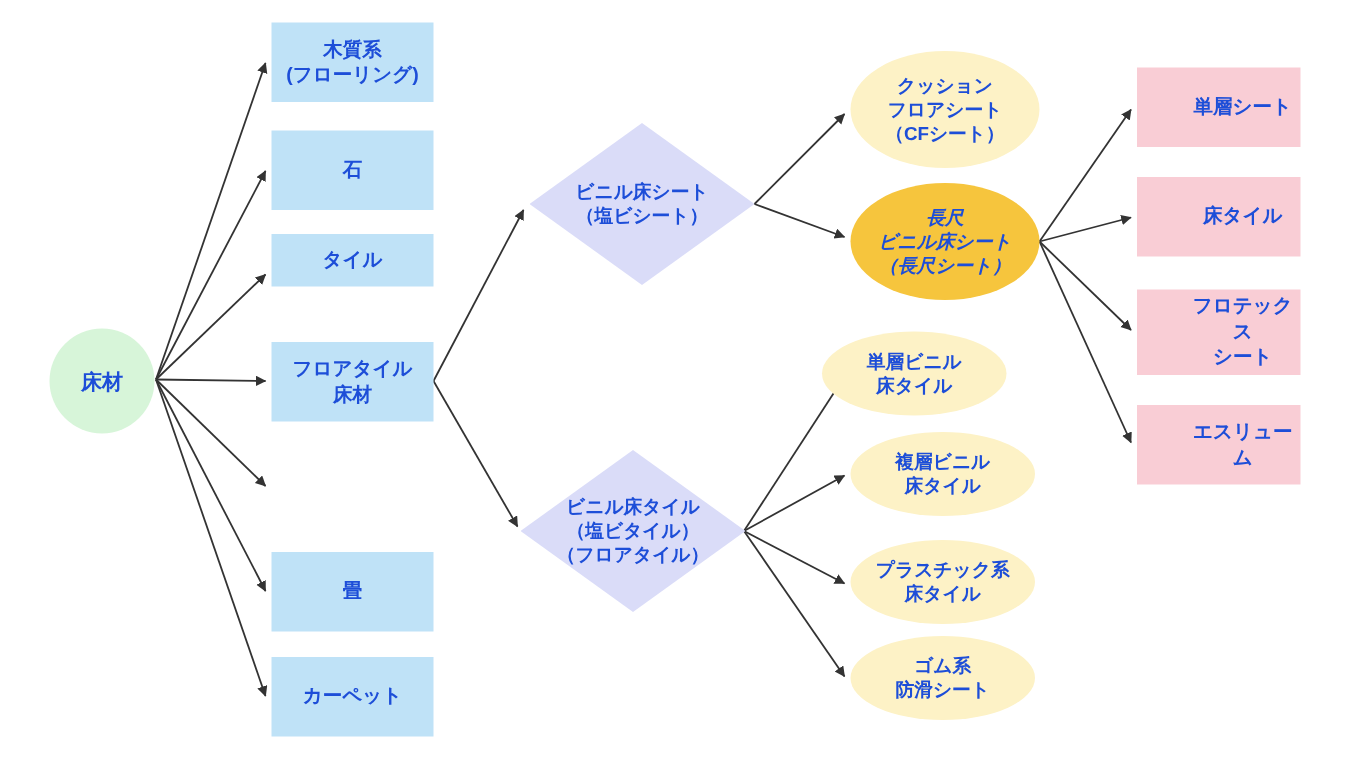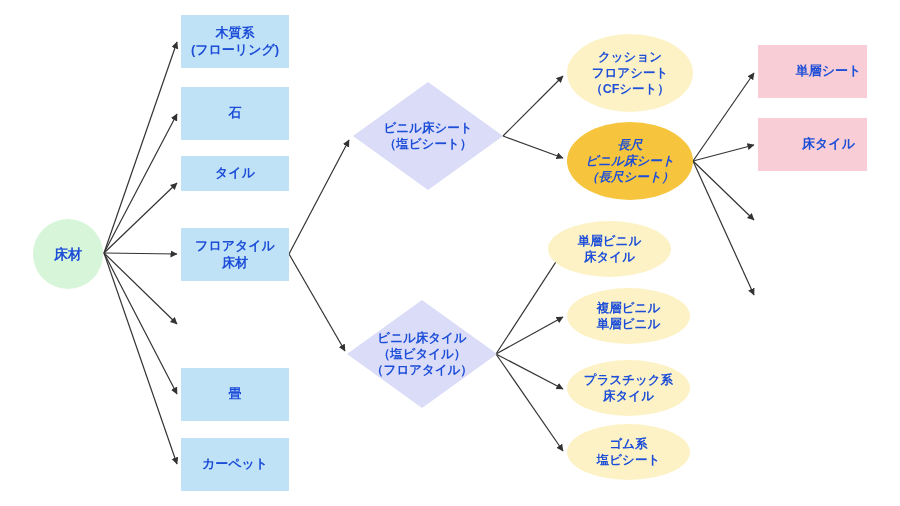--- a/index.html
+++ b/index.html
@@ -111,31 +111,38 @@
 ビニル床シート
 （長尺シート）</span>
   </div>
 
   <div class="node ellipse" style="left:548px;top:221px;width:123px;height:56px">
     <span>単層ビニル
 床タイル</span>
   </div>
   <div class="node ellipse" style="left:567px;top:288px;width:123px;height:56px">
     <span>複層ビニル
-単層ビニル</span>
+床タイル</span>
   </div>
   <div class="node ellipse" style="left:567px;top:360px;width:123px;height:56px">
     <span>プラスチック系
 床タイル</span>
   </div>
   <div class="node ellipse" style="left:567px;top:424px;width:123px;height:56px">
     <span>ゴム系
-塩ビシート</span>
+防滑シート</span>
   </div>
 
   <div class="node product" style="left:758px;top:45px;width:109px;height:53px">
     <span>単層シート</span>
   </div>
   <div class="node product" style="left:758px;top:118px;width:109px;height:53px">
     <span>床タイル</span>
   </div>
+  <div class="node product" style="left:758px;top:193px;width:109px;height:57px">
+    <span>フロテックス
+シート</span>
+  </div>
+  <div class="node product" style="left:758px;top:270px;width:109px;height:53px">
+    <span>エスリューム</span>
+  </div>
 
 </div>
 
 </body></html>

